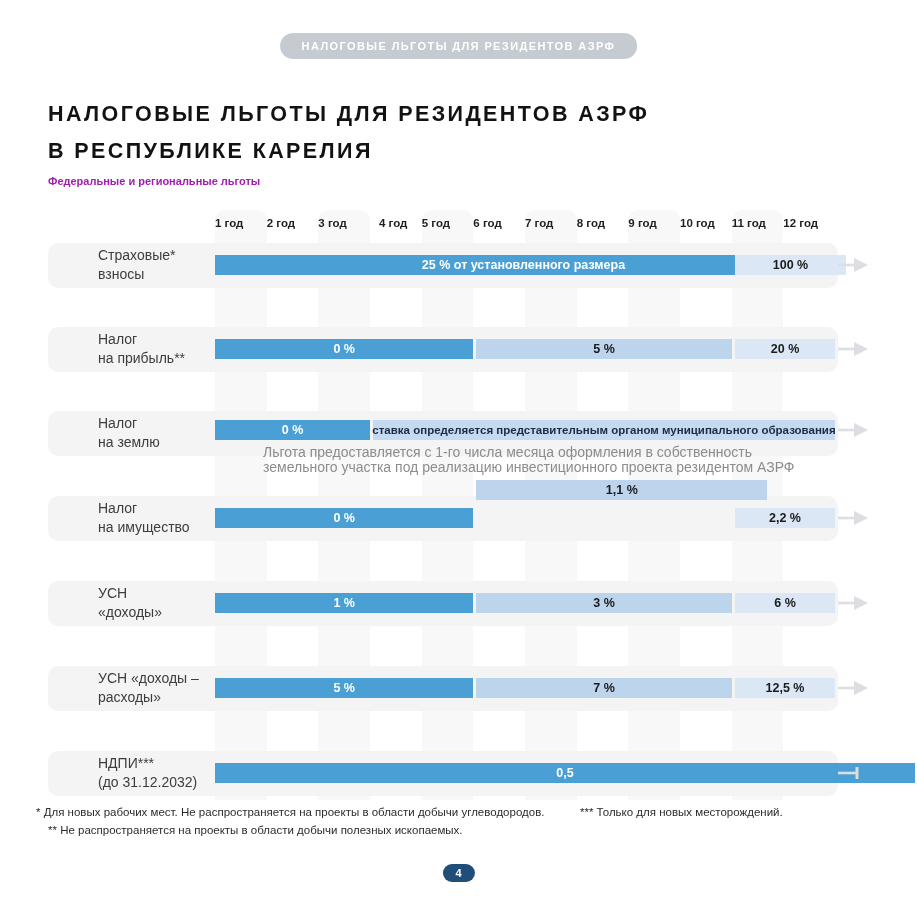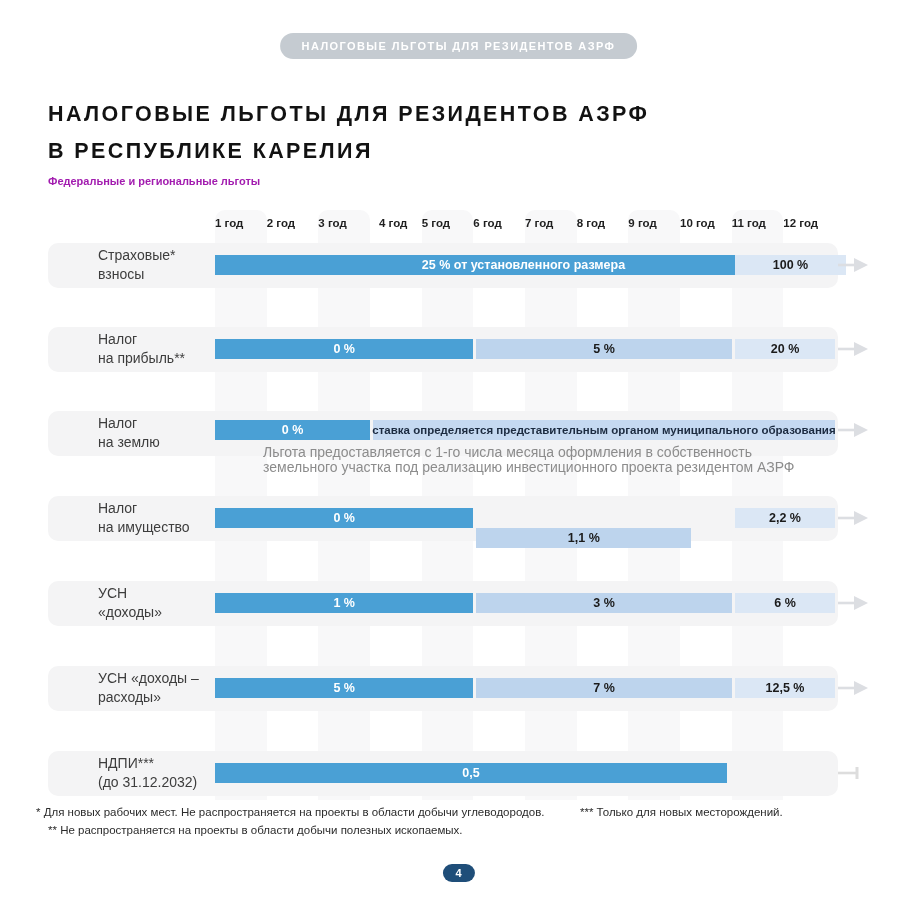--- a/index.html
+++ b/index.html
@@ -112,21 +112,21 @@
   </svg>
   <div class="subnote" style="top:444px">Льгота предоставляется с 1-го числа месяца оформления в собственность</div>
   <div class="subnote" style="top:459px">земельного участка под реализацию инвестиционного проекта резидентом АЗРФ</div>
 
   <div class="row-band" style="top:496px"></div>
   <div class="row-label" style="top:499px">
     <div>Налог</div>
     <div>на имущество</div>
   </div>
   <div class="seg primary" style="left:215px;top:508px;width:258.3px">0 %</div>
-  <div class="seg medium" style="left:476.3px;top:528px;width:215px">1,1 %</div>
+  <div class="seg medium" style="left:476.3px;top:480px;width:291px">1,1 %</div>
   <div class="seg lightest" style="left:735px;top:508px;width:100px">2,2 %</div>
   <svg class="arrow" style="left:838px;top:510px" viewBox="0 0 30 16">
     <line x1="0" y1="8" x2="17" y2="8" stroke="#dcdee2" stroke-width="2.6"></line>
       <polygon points="16,1 30,8 16,15" fill="#dcdee2"></polygon>
   </svg>
 
   <div class="row-band" style="top:581px"></div>
   <div class="row-label" style="top:584px">
     <div>УСН</div>
     <div>«доходы»</div>
@@ -150,21 +150,21 @@
   <svg class="arrow" style="left:838px;top:680px" viewBox="0 0 30 16">
     <line x1="0" y1="8" x2="17" y2="8" stroke="#dcdee2" stroke-width="2.6"></line>
       <polygon points="16,1 30,8 16,15" fill="#dcdee2"></polygon>
   </svg>
 
   <div class="row-band" style="top:751px"></div>
   <div class="row-label" style="top:754px">
     <div>НДПИ***</div>
     <div>(до 31.12.2032)</div>
   </div>
-  <div class="seg primary" style="left:215px;top:763px;width:512px">0,5</div>
+  <div class="seg primary" style="left:215px;top:763px;width:700px">0,5</div>
   <svg class="arrow" style="left:838px;top:765px" viewBox="0 0 30 16">
     <line x1="0" y1="8" x2="19" y2="8" stroke="#dddddd" stroke-width="2.6"></line>
       <line x1="19" y1="2" x2="19" y2="14" stroke="#dddddd" stroke-width="3"></line>
   </svg>
 
   <div class="footnote" style="left:36px;top:806px">* Для новых рабочих мест. Не распространяется на проекты в области добычи углеводородов.</div>
   <div class="footnote" style="left:580px;top:806px">*** Только для новых месторождений.</div>
   <div class="footnote" style="left:48px;top:824px">** Не распространяется на проекты в области добычи полезных ископаемых.</div>
 
   <div class="page-pill">4</div>

